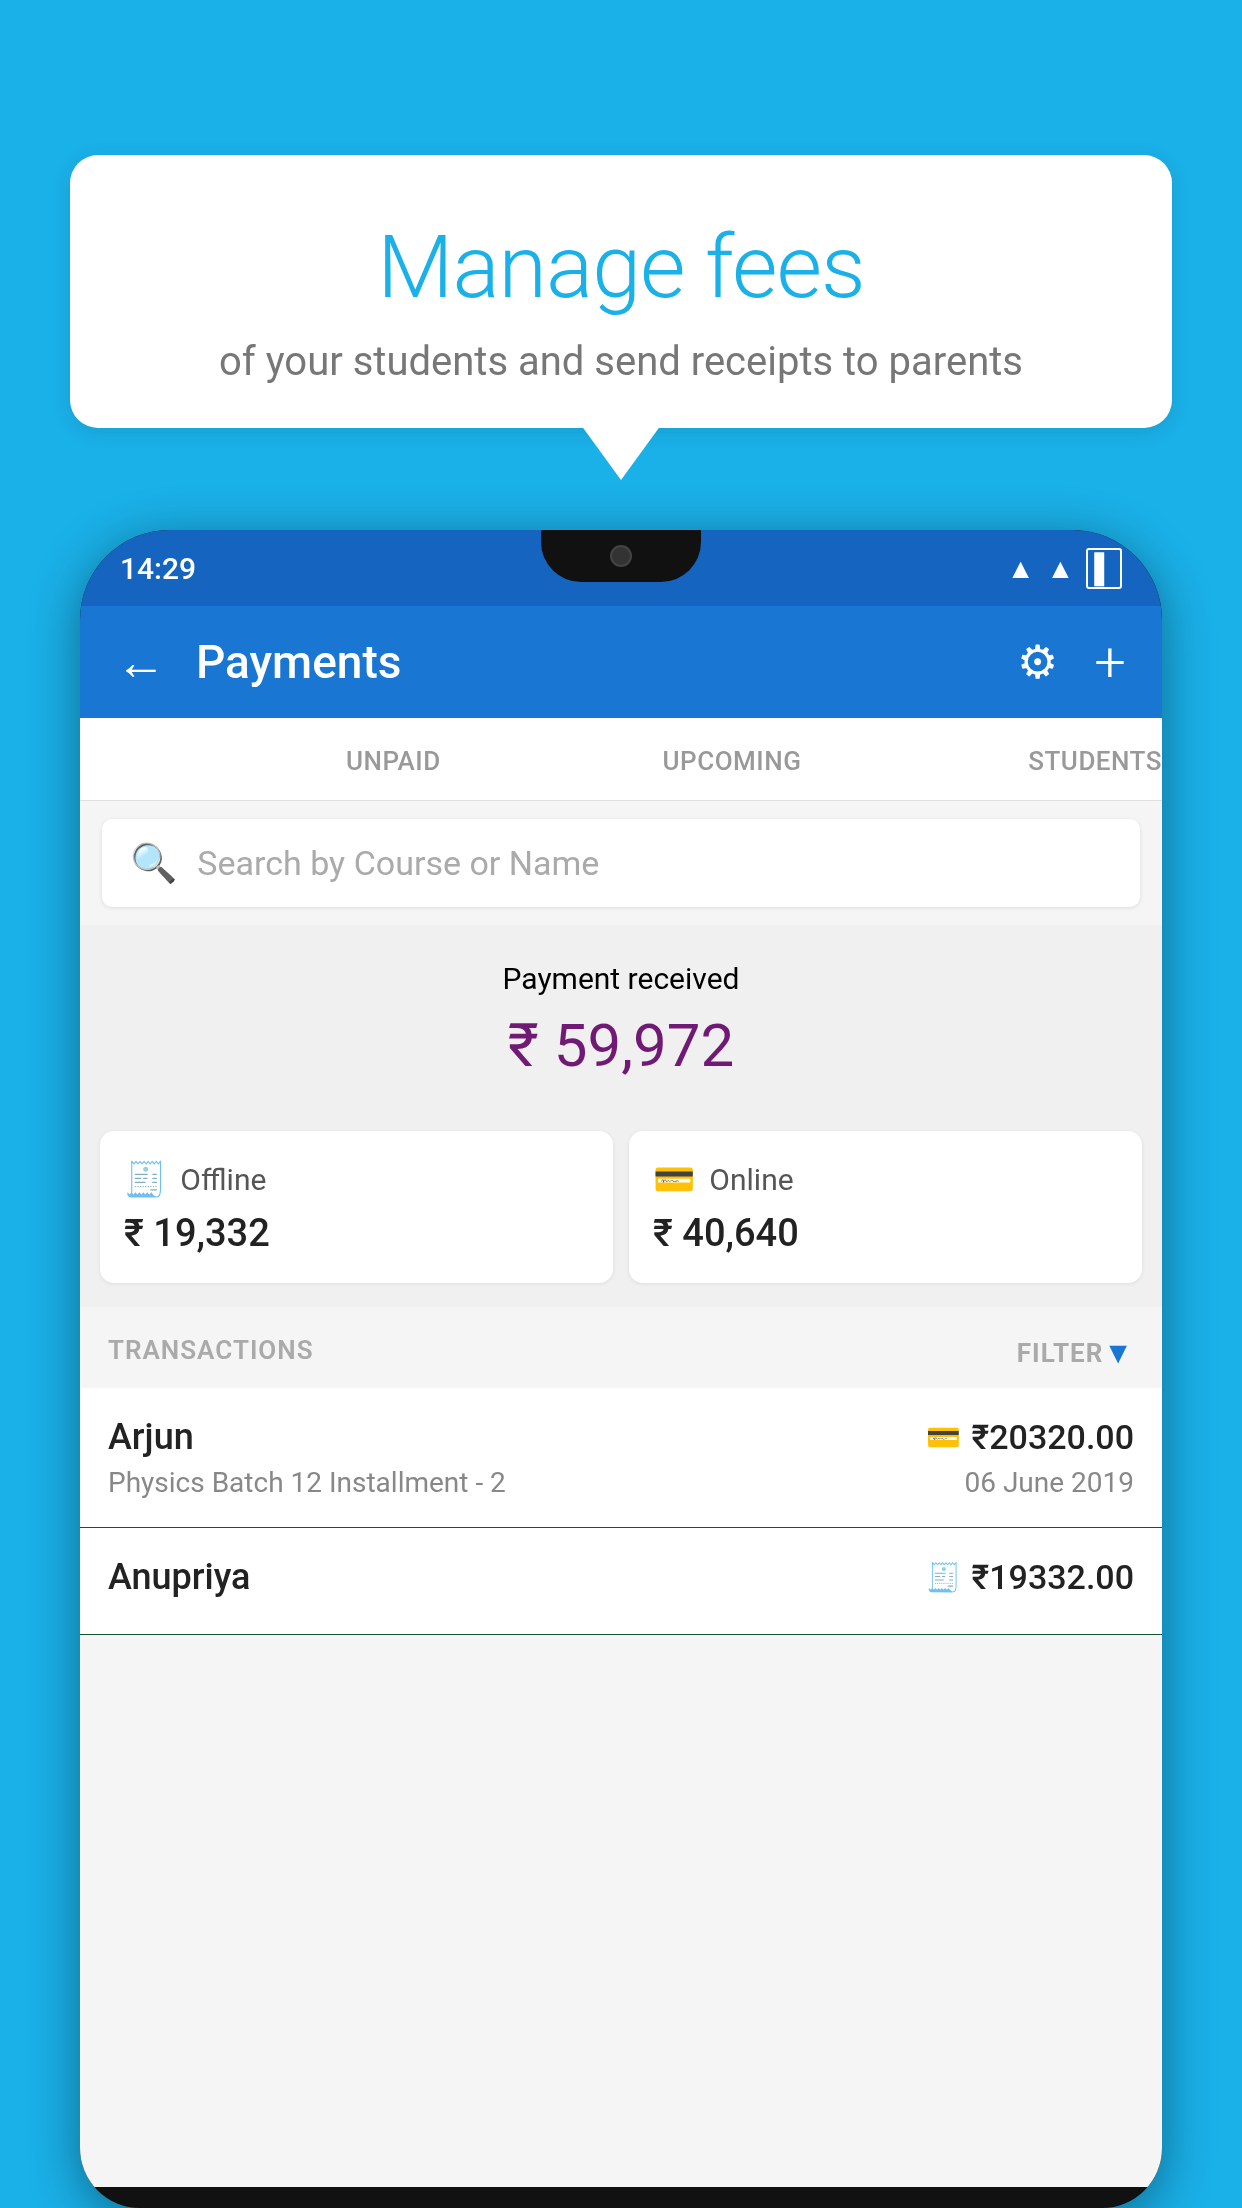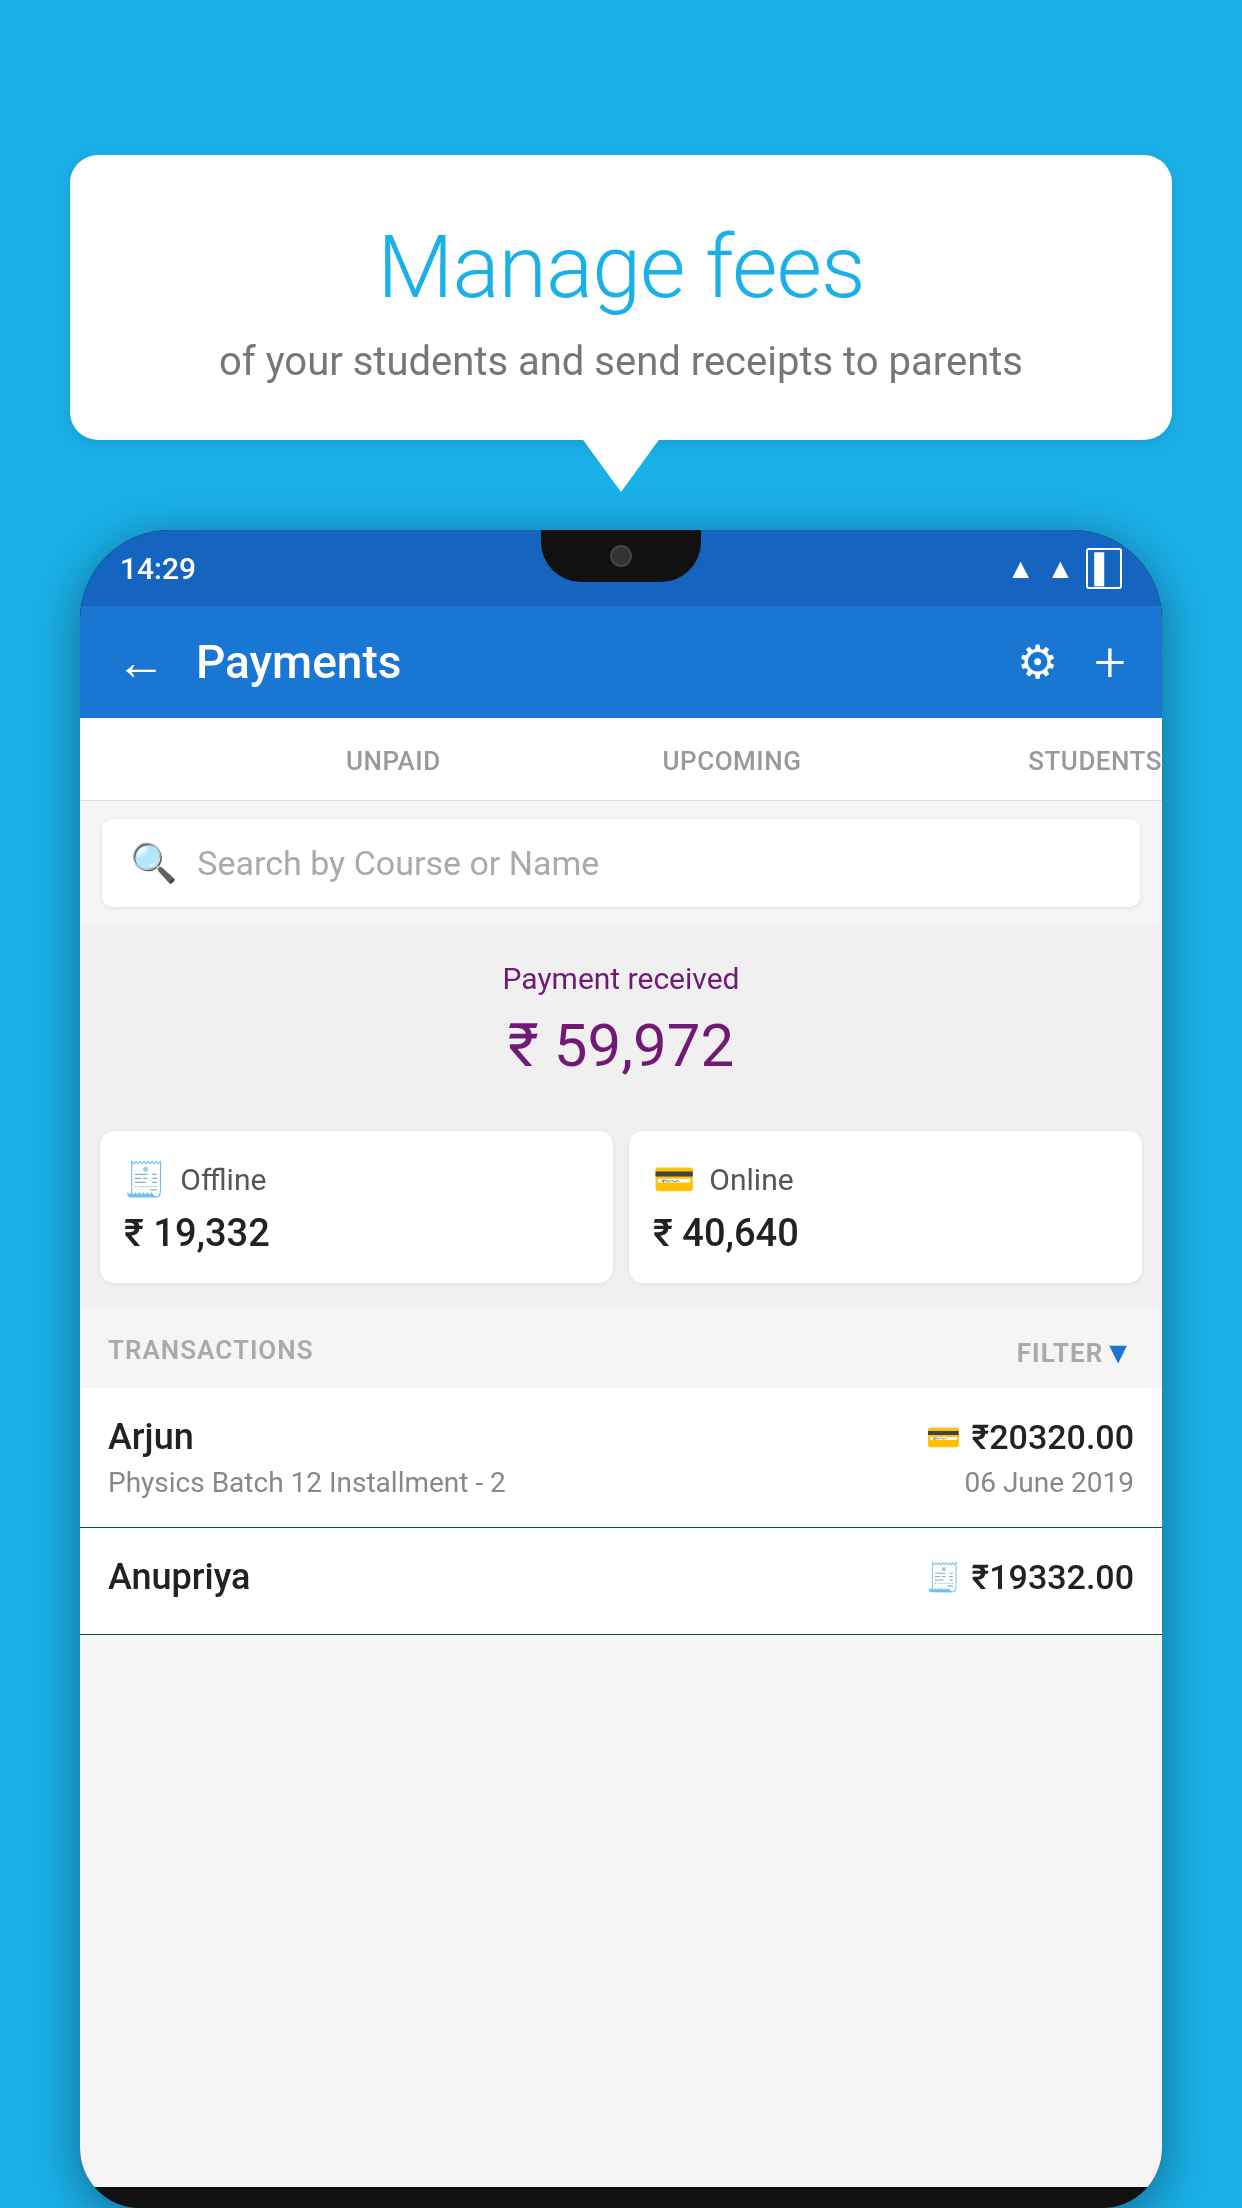--- a/index.html
+++ b/index.html
@@ -14,21 +14,21 @@
     }
 
     
     .speech-bubble {
       position: absolute;
       top: 155px;
       left: 70px;
       right: 70px;
       background: white;
       border-radius: 28px;
-      padding: 60px 50px 55px;
+      padding: 60px 50px 43px;
       text-align: center;
       box-shadow: 0 4px 20px rgba(0,0,0,0.1);
     }
     .speech-bubble::after {
       content: '';
       position: absolute;
       bottom: -52px;
       left: 50%;
       transform: translateX(-50%);
       width: 0;
@@ -196,21 +196,21 @@
     }
 
     
     .payment-summary {
       background: #f0f0f0;
       padding: 36px 20px 30px;
       text-align: center;
     }
     .payment-label {
       font-size: 30px;
-      color: #701a75;
+      color: #000000;
       margin-bottom: 14px;
     }
     .payment-amount {
       font-size: 60px;
       font-weight: 400;
       color: #701a75;
     }
 
     
     .payment-cards {

